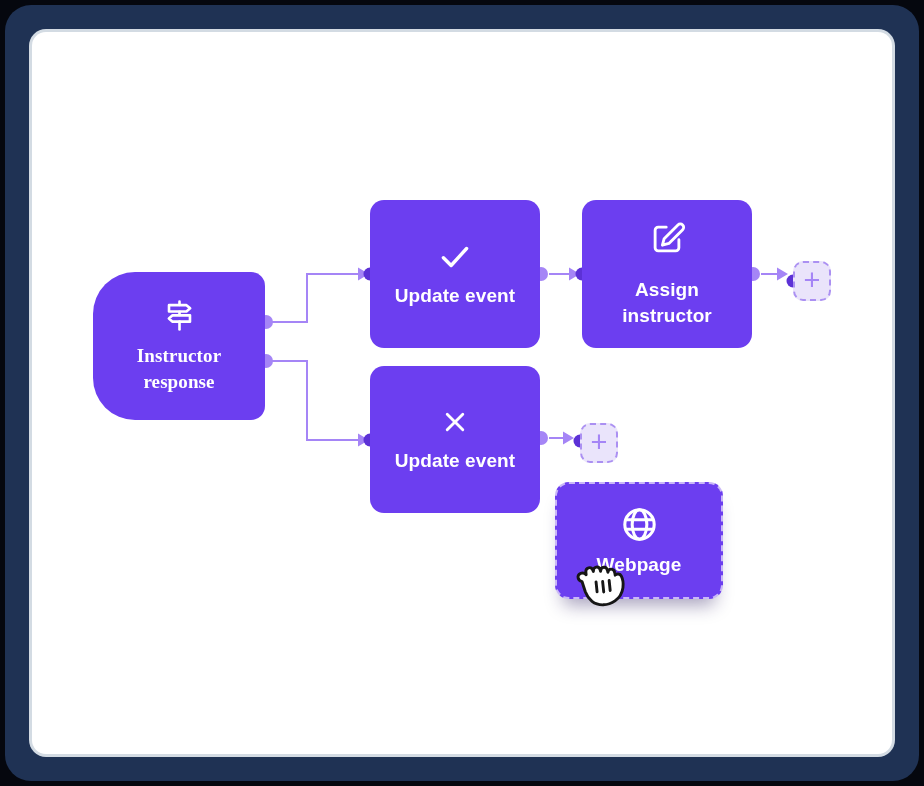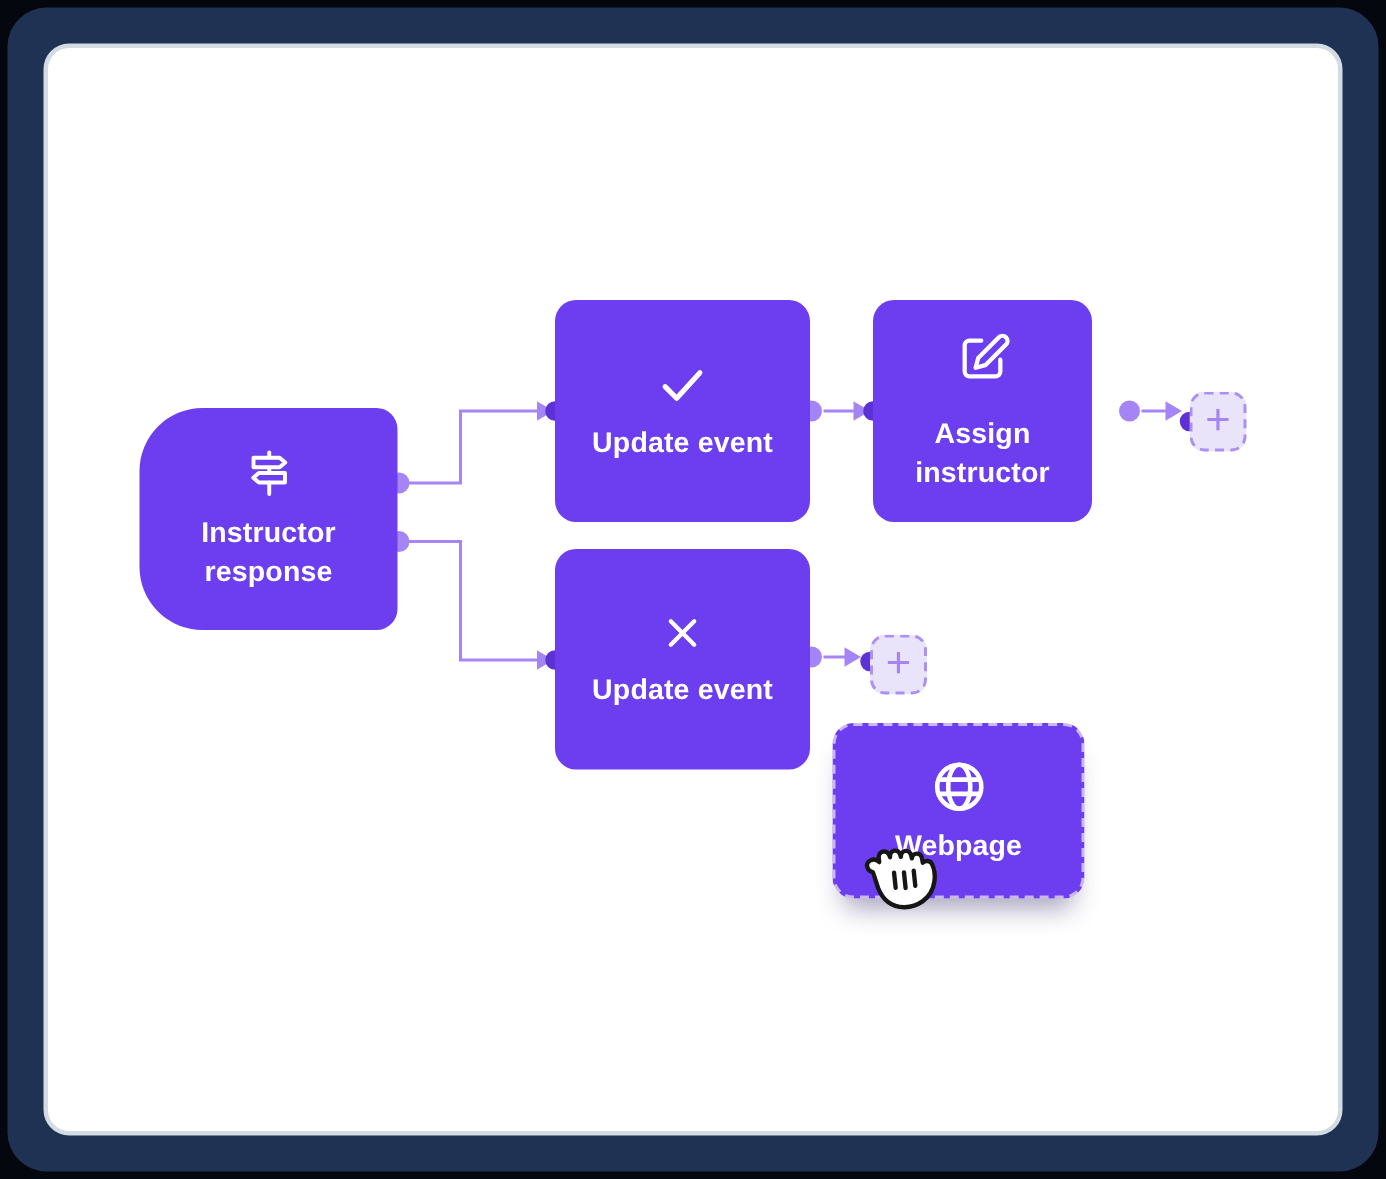--- a/index.html
+++ b/index.html
@@ -19,21 +19,21 @@
   .node{
     position:absolute;z-index:2;background:#6c3ef0;color:#ffffff;
     display:flex;flex-direction:column;align-items:center;justify-content:center;
     gap:9px;text-align:center;box-sizing:border-box;
   }
   .node .label{
     font-size:19px;font-weight:600;line-height:26px;letter-spacing:.1px;
     max-width:140px;
   }
   .node-rect{border-radius:14px;}
-  .node-trigger{border-radius:42px 14px 14px 42px;}
+  .node-trigger{border-radius:42px 14px 14px 42px;font-family:Liberation Serif, serif;}
   .node-drag{
     border:2px dashed #c9b7f8;border-radius:14px;z-index:3;
     box-shadow:0 14px 18px -8px rgba(35,20,90,.40);
   }
   .plus-box{
     position:absolute;z-index:2;background:#eae4fb;border:2px dashed #ab90f2;
     border-radius:10px;box-sizing:border-box;display:flex;align-items:center;
     justify-content:center;
   }
   .plus-box .plus{
@@ -89,21 +89,21 @@
     <div class="label">Instructor response</div>
   </div>
 
   <div class="node node-rect" style="left:370px;top:200px;width:170px;height:148px;">
     <svg class="icon" width="38" height="34" viewBox="0 0 24 22" fill="none" stroke="#ffffff" stroke-width="2.2" stroke-linecap="round" stroke-linejoin="round">
       <path d="M4.5 11.5 L9.5 16.5 L19.5 5.5"></path>
     </svg>
     <div class="label">Update event</div>
   </div>
 
-  <div class="node node-rect" style="left:582px;top:200px;width:146px;height:148px;gap:19px;">
+  <div class="node node-rect" style="left:582px;top:200px;width:170px;height:148px;gap:19px;">
     <svg class="icon" width="38" height="38" viewBox="0 0 24 24" fill="none" stroke="#ffffff" stroke-width="1.8" stroke-linecap="round" stroke-linejoin="round">
       <path d="M11.5 4.5H6.5a2 2 0 0 0-2 2v11a2 2 0 0 0 2 2h11a2 2 0 0 0 2-2v-5"></path>
       <path d="M18.9 3.1a2.1 2.1 0 0 1 3 3L13.2 14.8l-4.1 1.1 1.1-4.1Z"></path>
     </svg>
     <div class="label">Assign instructor</div>
   </div>
 
   <div class="node node-rect" style="left:370px;top:366px;width:170px;height:147px;">
     <svg class="icon" width="34" height="34" viewBox="0 0 24 24" fill="none" stroke="#ffffff" stroke-width="2" stroke-linecap="round">
       <path d="M6.5 6.5 L17.5 17.5"></path>

